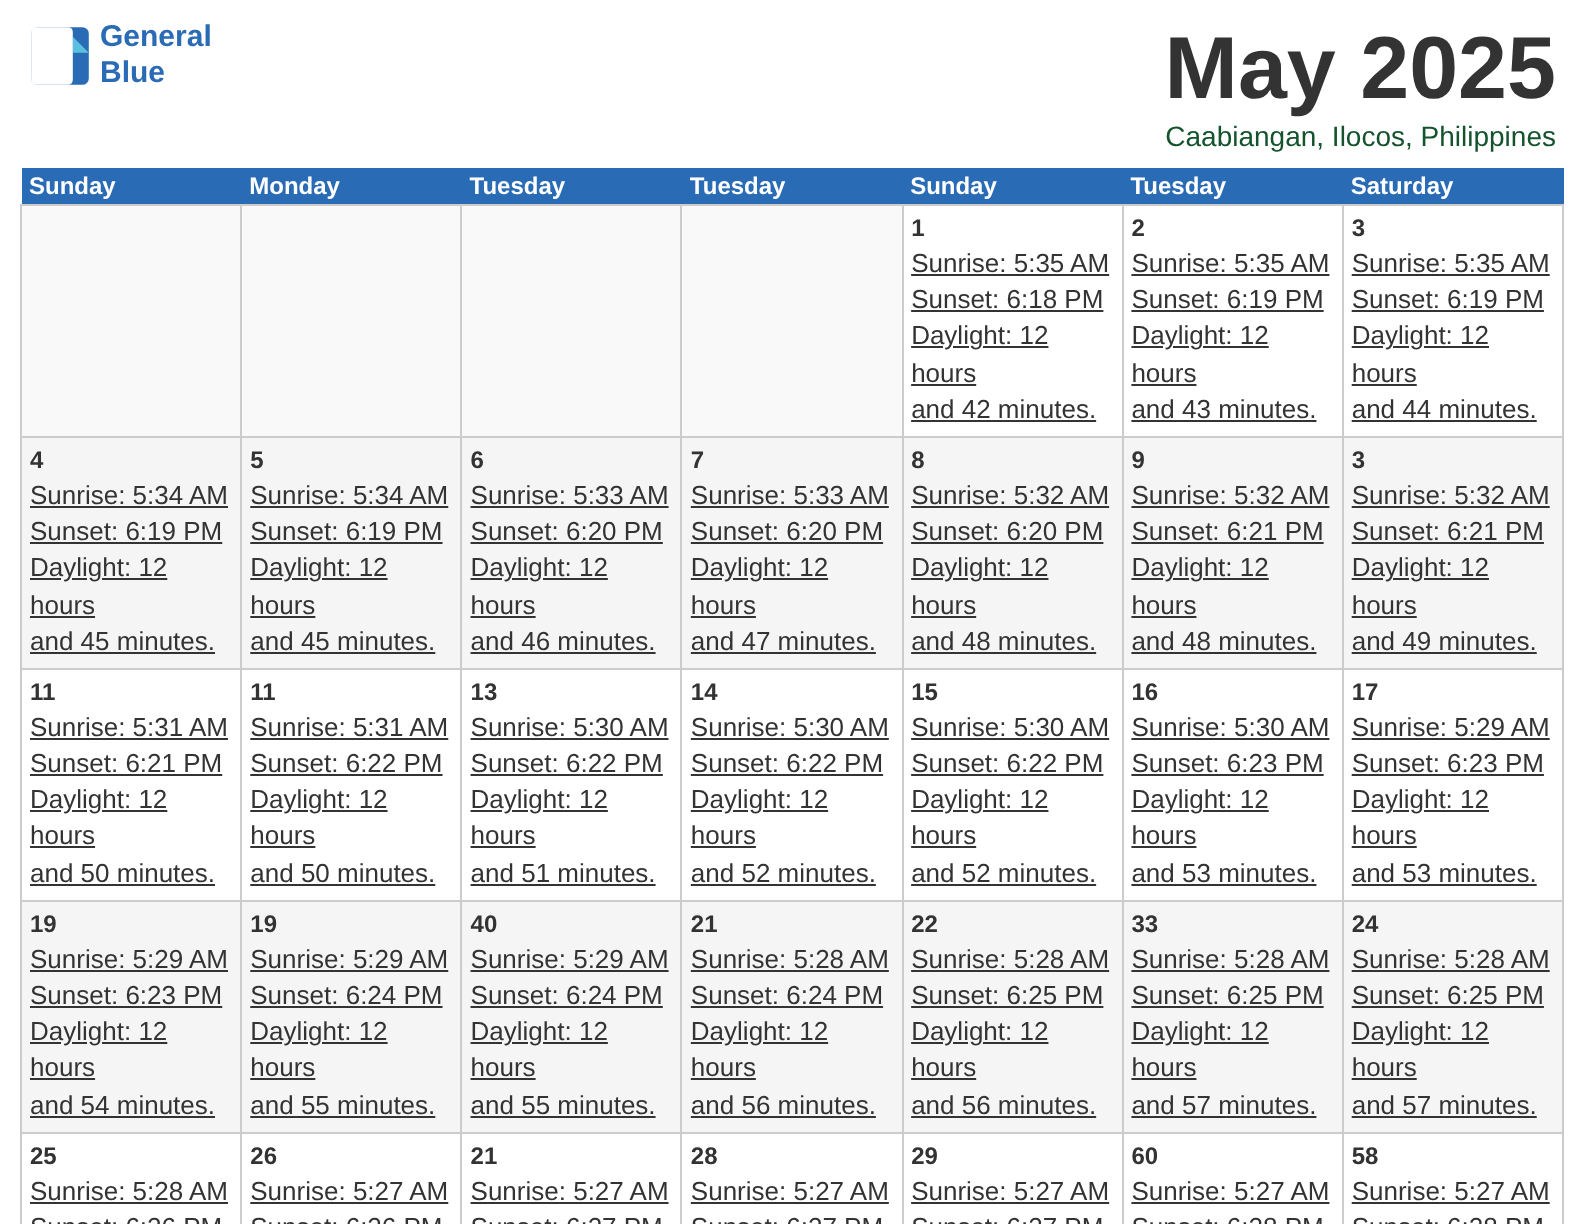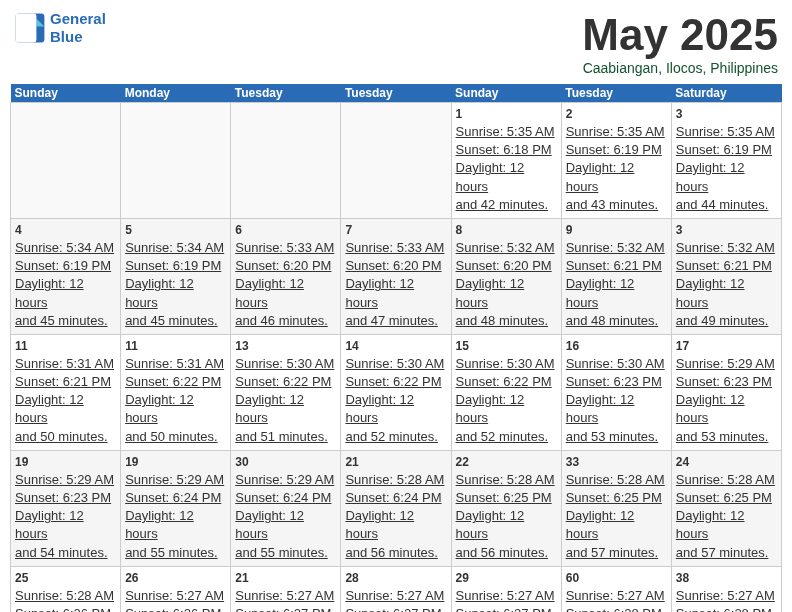--- a/index.html
+++ b/index.html
@@ -265,21 +265,21 @@
 and 54 minutes.</div>
         </td>
         <td>
           <span class="day-num">19</span>
           <div class="day-info" style="white-space: pre-line;">Sunrise: 5:29 AM
 Sunset: 6:24 PM
 Daylight: 12 hours
 and 55 minutes.</div>
         </td>
         <td>
-          <span class="day-num">30</span>
+          <span class="day-num">40</span>
           <div class="day-info" style="white-space: pre-line;">Sunrise: 5:29 AM
 Sunset: 6:24 PM
 Daylight: 12 hours
 and 55 minutes.</div>
         </td>
         <td>
           <span class="day-num">21</span>
           <div class="day-info" style="white-space: pre-line;">Sunrise: 5:28 AM
 Sunset: 6:24 PM
 Daylight: 12 hours
@@ -344,21 +344,21 @@
 and 0 minutes.</div>
         </td>
         <td>
           <span class="day-num">60</span>
           <div class="day-info" style="white-space: pre-line;">Sunrise: 5:27 AM
 Sunset: 6:28 PM
 Daylight: 13 hours
 and 0 minutes.</div>
         </td>
         <td>
-          <span class="day-num">38</span>
+          <span class="day-num">58</span>
           <div class="day-info" style="white-space: pre-line;">Sunrise: 5:27 AM
 Sunset: 6:28 PM
 Daylight: 13 hours
 and 0 minutes.</div>
         </td>
       </tr>
     </tbody>
 </table>
 
 </body></html>

